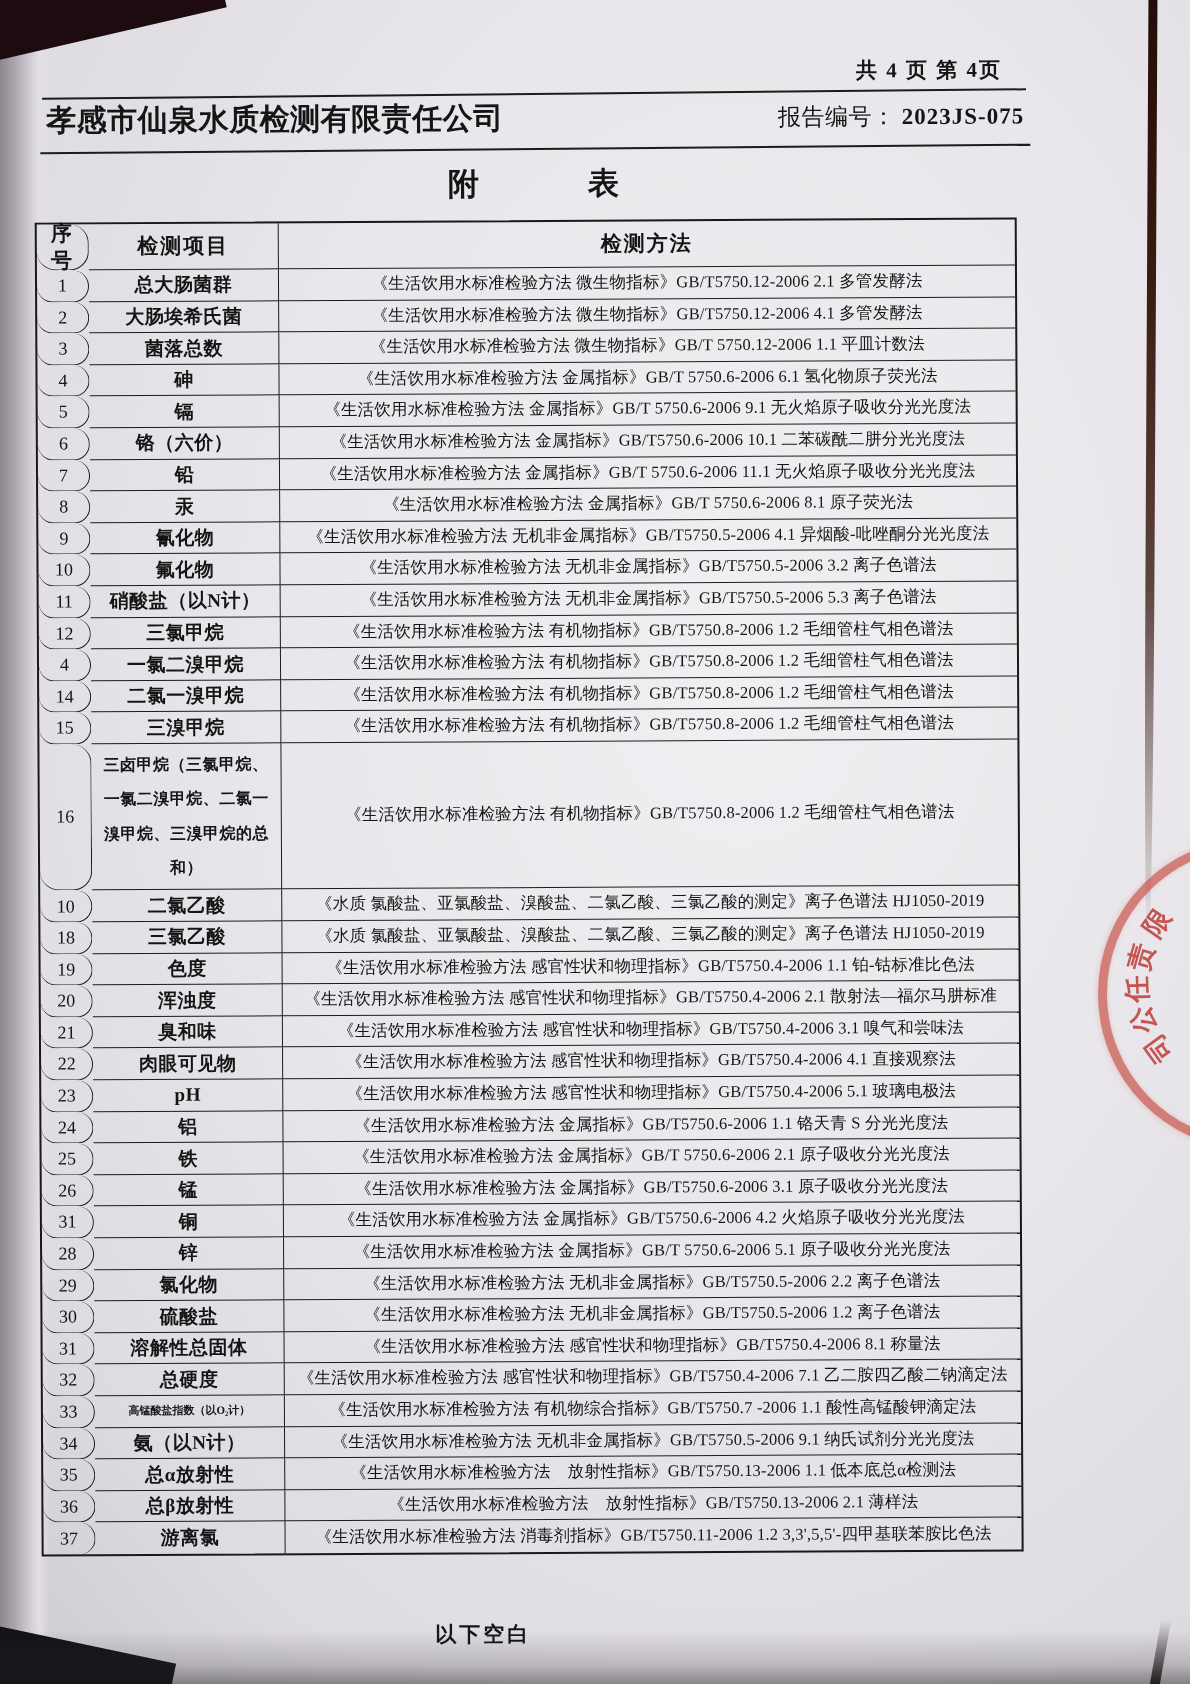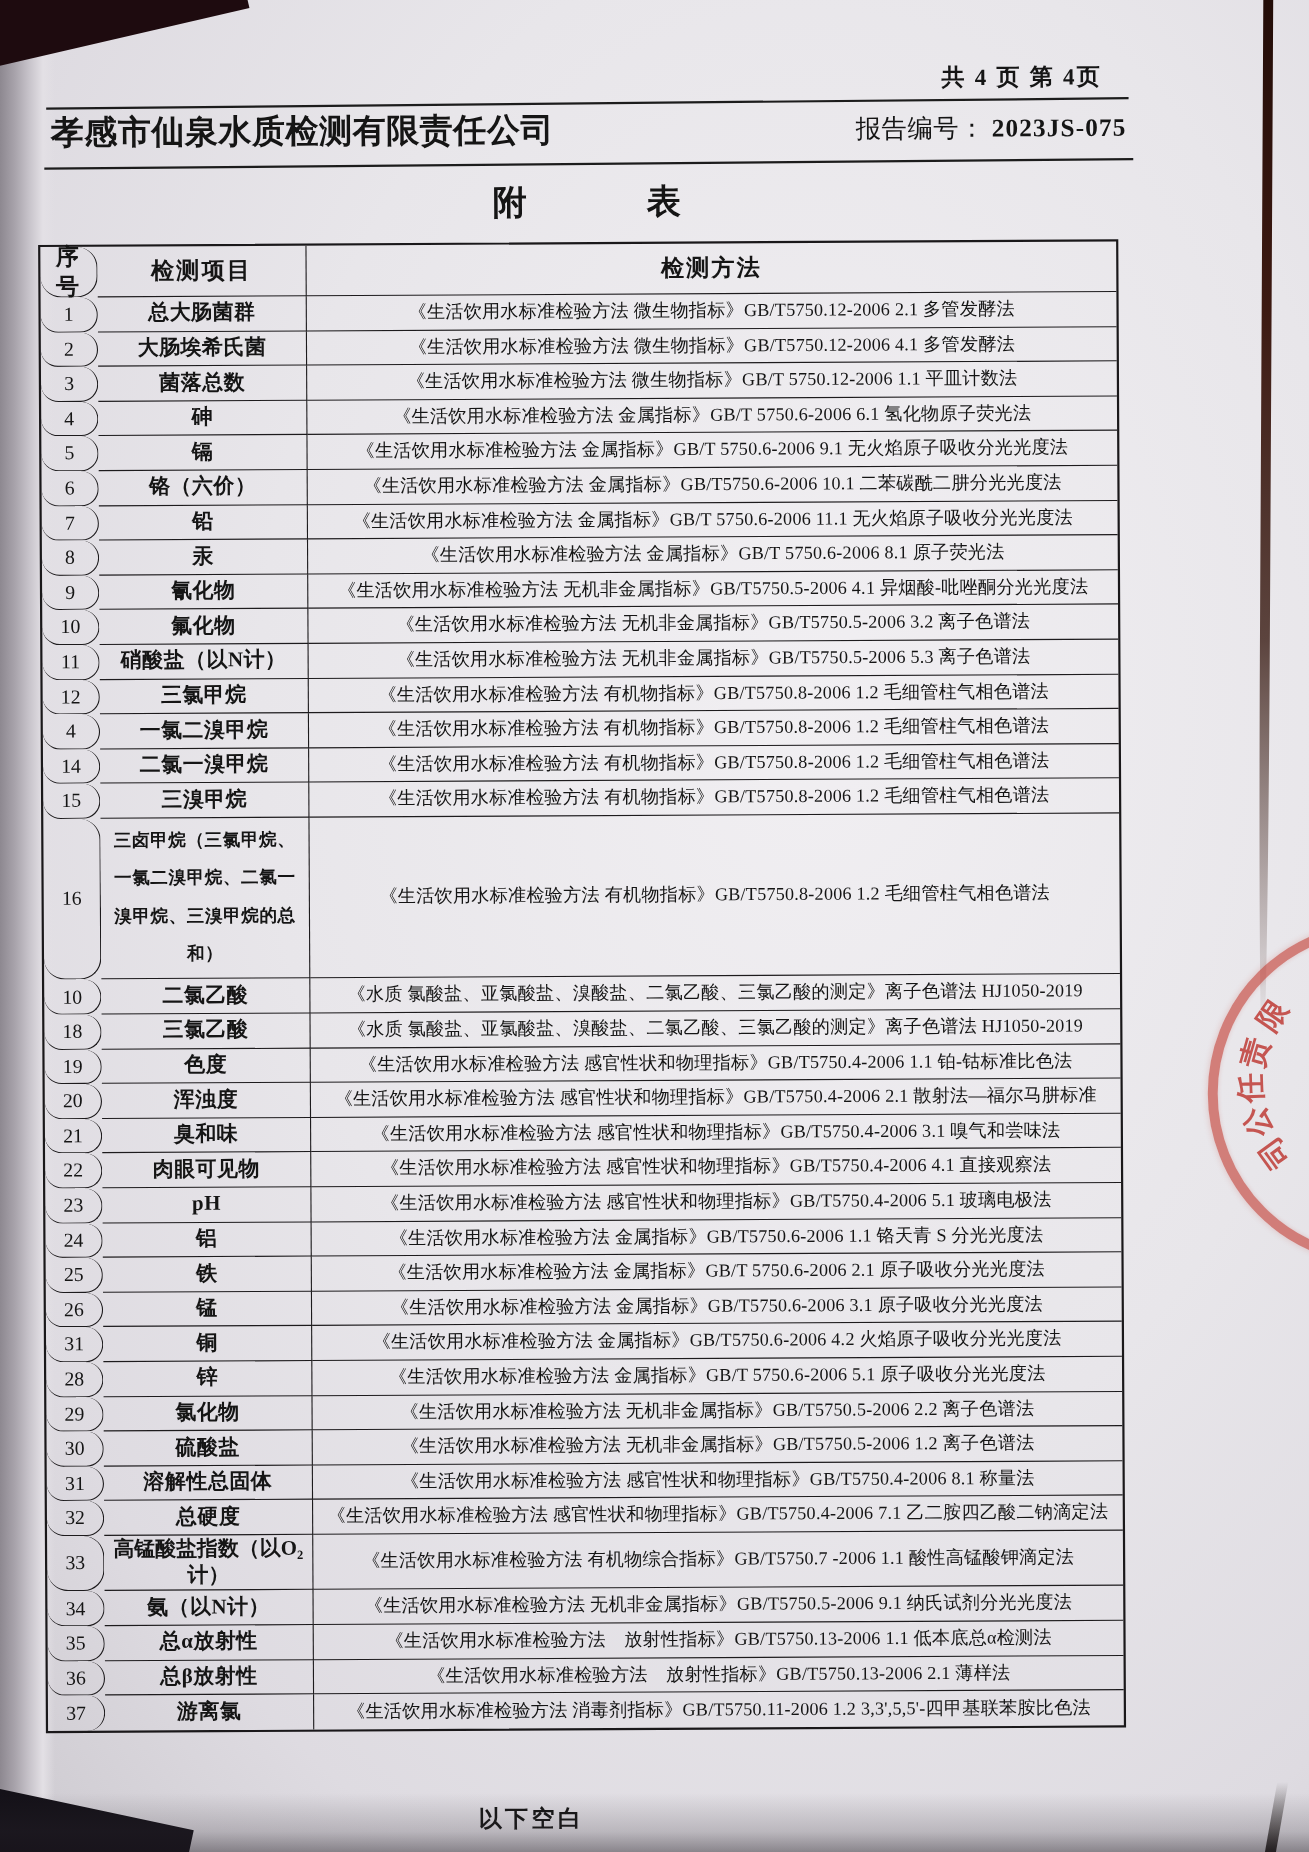--- a/index.html
+++ b/index.html
@@ -48,21 +48,21 @@
     border-right:1.6px solid #1d1b1d;border-bottom:1.6px solid #1d1b1d;
     display:flex;align-items:center;justify-content:center;text-align:center;
     padding:1px 4px;box-sizing:border-box;line-height:1.25;
   }
   .trow .cell:last-child{border-right:none;}
   .trow:last-child .cell{border-bottom:none;}
   .thead .cell{height:46px;font-size:21px;font-weight:bold;letter-spacing:2px;}
   .c-no{font-size:18px;border-radius:19px;}
   .c-item{font-size:19px;font-weight:bold;letter-spacing:0.5px;}
   .c-method{font-size:16.5px;letter-spacing:0.2px;}
-  .trow.compact .c-item{font-size:19px;letter-spacing:0;}
+  .trow.compact .c-item{font-size:11px;letter-spacing:0;}
   .trow.tall{min-height:97px;}
   .trow.tall .c-item{font-size:16px;line-height:2.15;padding:4px 6px;}
   
   .footer-note{text-align:center;font-size:21px;font-weight:bold;letter-spacing:3px;margin-top:66px;padding-right:120px;}
   
   .stamp-ring{
     position:absolute;left:1098px;top:838px;width:294px;height:294px;border-radius:50%;
     border:9px solid rgba(196,62,52,0.62);
     box-shadow:0 0 6px rgba(196,62,52,0.25), inset 0 0 4px rgba(196,62,52,0.2);
   }

